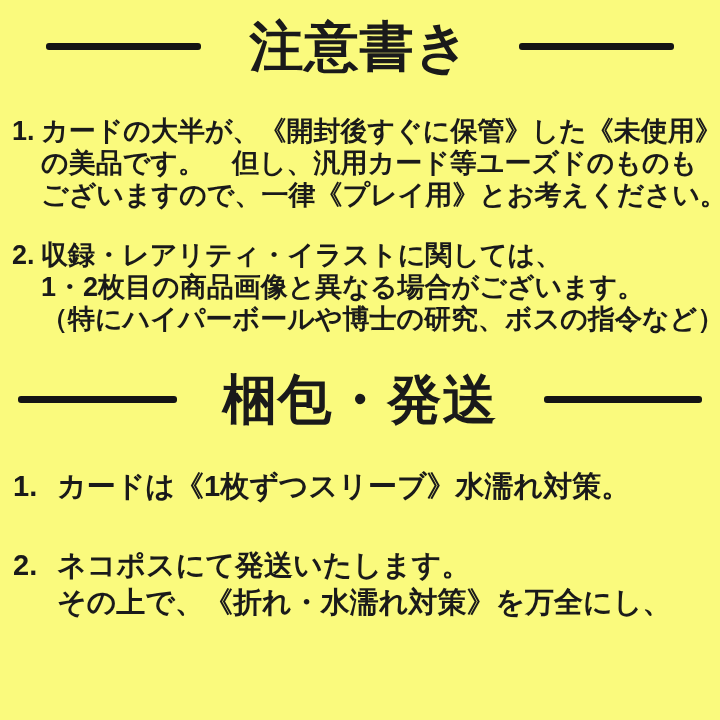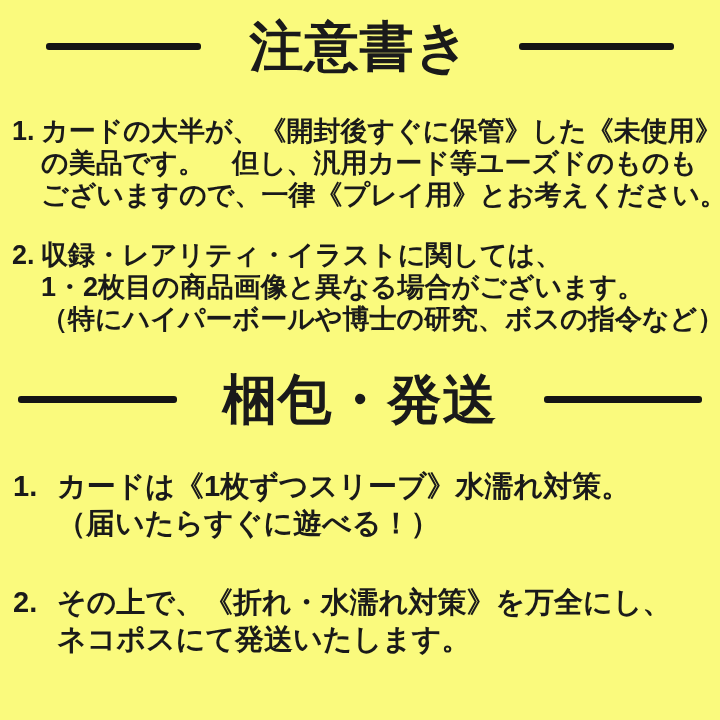--- a/index.html
+++ b/index.html
@@ -92,26 +92,25 @@
       <span class="rule"></span>
       <span class="title">梱包・発送</span>
       <span class="rule"></span>
     </div>
 
     <div class="list list-shipping">
       <div class="item">
         <span class="num">1.</span>
         <div class="lines">
           <div>カードは《1枚ずつスリーブ》水濡れ対策。</div>
-          <div>（届いたらすぐに遊べる！）</div>
         </div>
       </div>
       <div class="item">
         <span class="num">2.</span>
         <div class="lines">
+          <div>ネコポスにて発送いたします。</div>
           <div>その上で、《折れ・水濡れ対策》を万全にし、</div>
-          <div>ネコポスにて発送いたします。</div>
         </div>
       </div>
     </div>
   </div>
 
 </div>
 
 </body></html>

